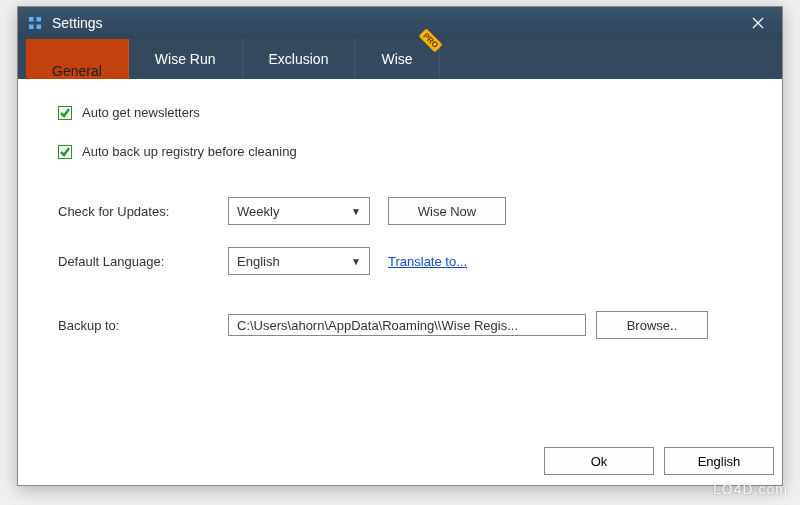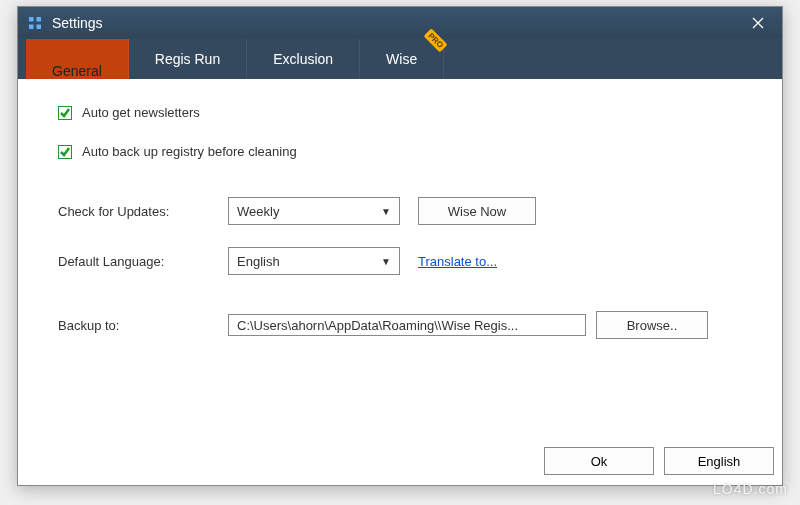--- a/index.html
+++ b/index.html
@@ -107,21 +107,21 @@
     display: flex;
     align-items: center;
     margin-bottom: 22px;
   }
   .field-label {
     width: 170px;
     font-size: 13px;
   }
   .dropdown {
     position: relative;
-    width: 172px;
+    width: 142px;
     height: 28px;
     border: 1px solid #888;
     background: #fff;
     display: flex;
     align-items: center;
     padding: 0 8px;
     cursor: pointer;
     margin-right: 18px;
   }
   .dropdown .dd-text { flex:1; font-size:13px; }
@@ -194,21 +194,21 @@
           <path stroke="#fff" stroke-width="1.3" d="M1 1l10 10M11 1L1 11"></path>
         </svg>
     </div>
   </div>
 
   <div class="tabbar">
     <div class="tab active">
       <span>General</span>
     </div>
     <div class="tab">
-      <span>Regis Run</span>
+      <span>Wise Run</span>
     </div>
     <div class="tab">
       <span>Exclusion</span>
     </div>
     <div class="tab">
       <span>Wise</span>
       <span class="badge">PRO</span>
     </div>
   </div>
 

